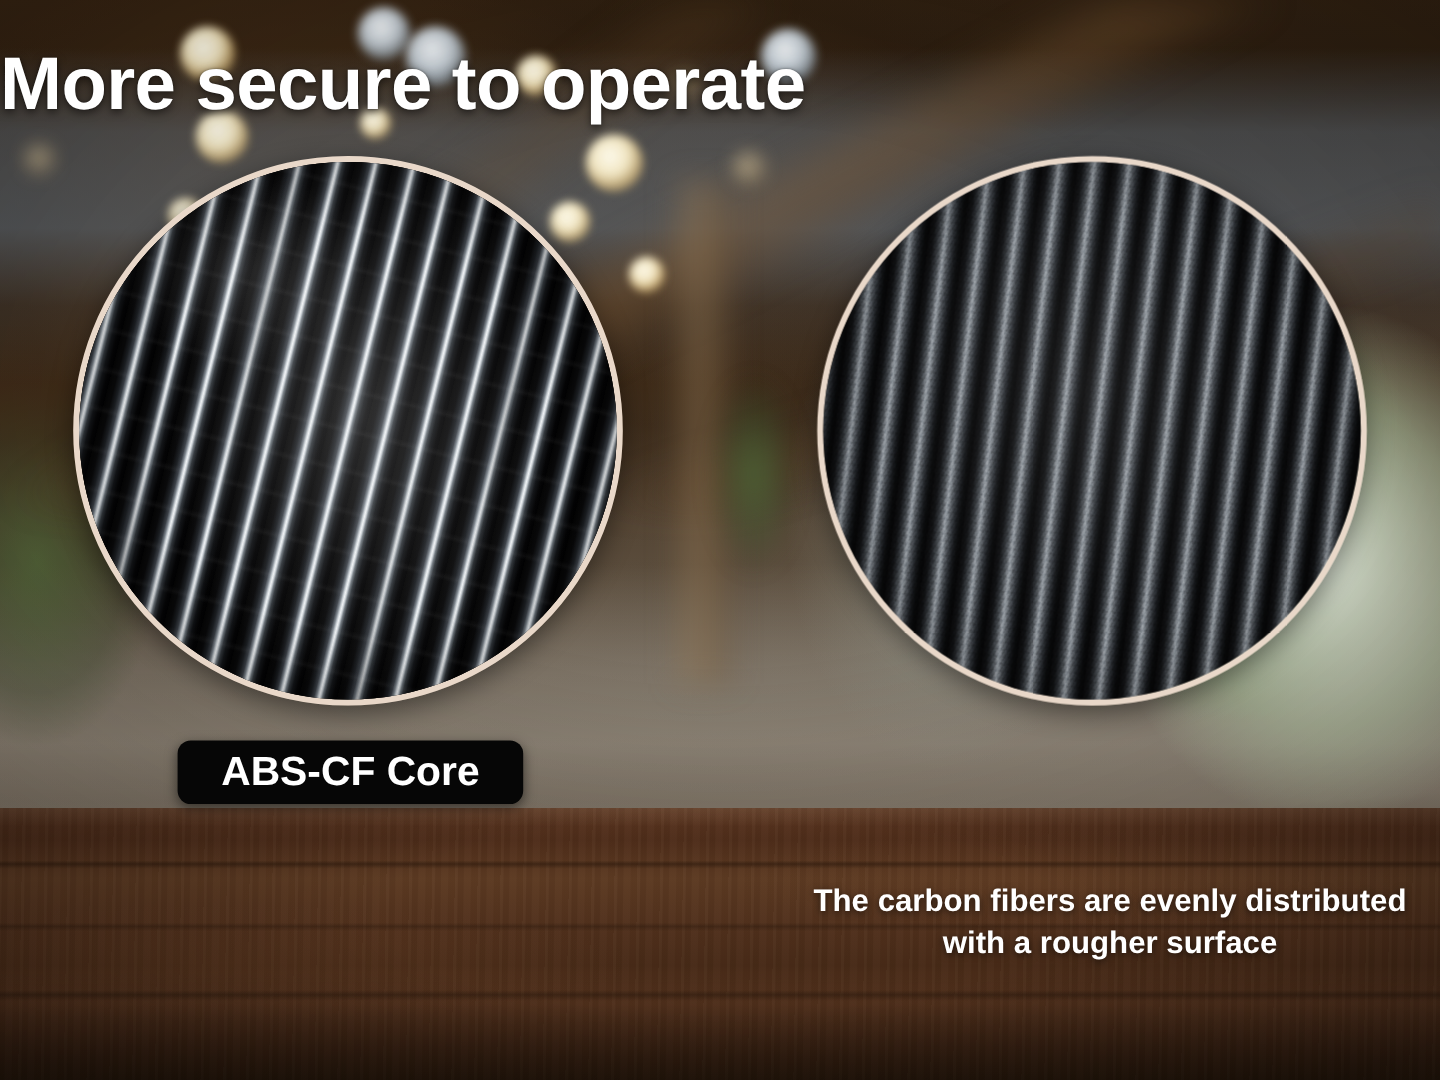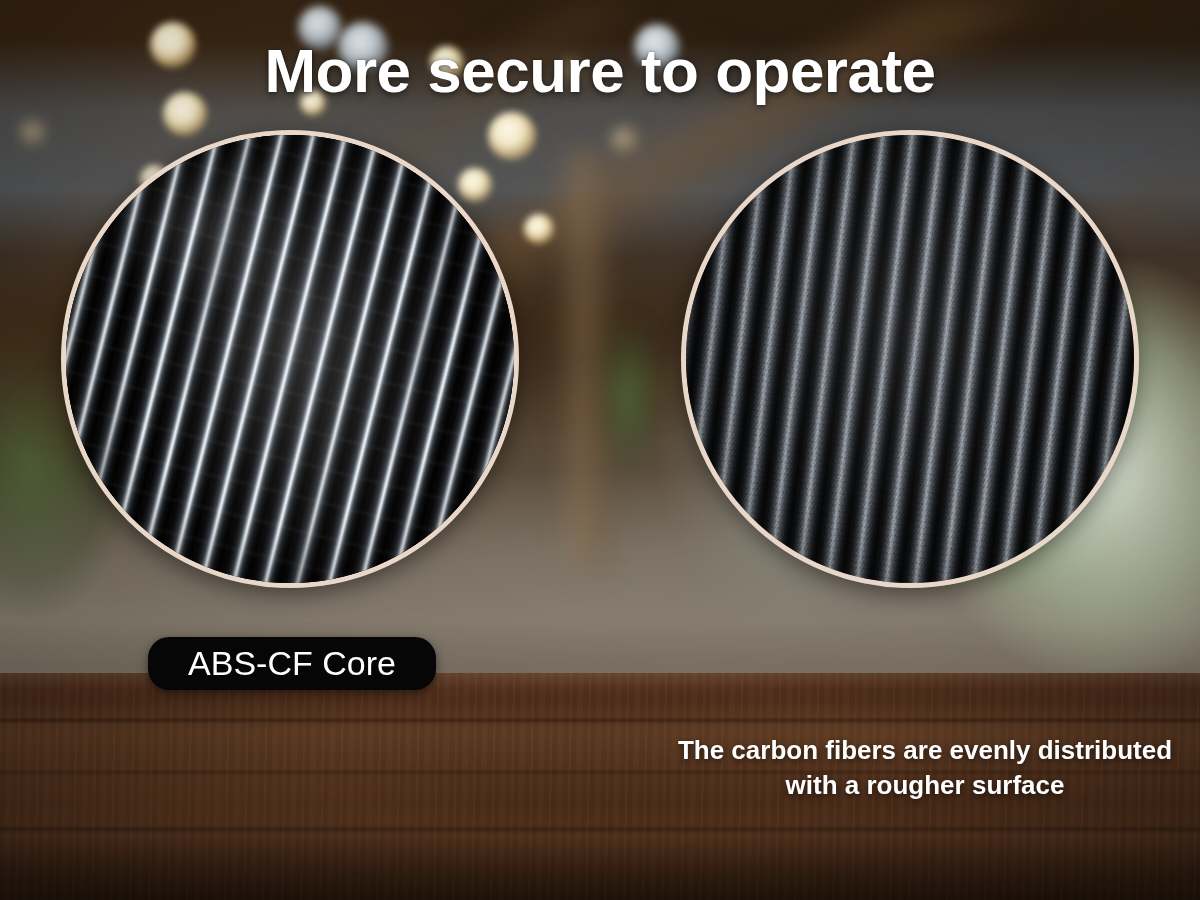--- a/index.html
+++ b/index.html
@@ -118,21 +118,21 @@
     background:
       linear-gradient(180deg, rgba(0,0,0,0) 60%, rgba(0,0,0,0.34) 100%),
       radial-gradient(ellipse 700px 200px at 600px 90px, rgba(0,0,0,0) 40%, rgba(0,0,0,0.3) 100%);
   }
 
   
   .title {
     position: absolute;
     left: 0; right: 0;
     top: 40px;
-    text-align: center;
+    text-align: left;
     font-size: 62px;
     font-weight: bold;
     color: #ffffff;
     letter-spacing: -0.5px;
     line-height: 1;
     text-shadow: 0 2px 7px rgba(0,0,0,0.55), 0 0 2px rgba(0,0,0,0.4);
     white-space: nowrap;
     z-index: 30;
   }
 
@@ -229,29 +229,28 @@
       radial-gradient(ellipse 240px 300px at 48% 42%, rgba(255,255,255,0.07) 0%, rgba(255,255,255,0) 70%),
       radial-gradient(circle at 50% 50%, rgba(0,0,0,0) 55%, rgba(0,0,0,0.40) 100%);
     pointer-events: none;
   }
 
   
   .pill {
     position: absolute;
     background: #060606;
     color: #ffffff;
-    font-weight: normal;
-    border-radius: 21px;
+    font-weight: bold;
+    border-radius: 11px;
     display: flex;
     align-items: center;
     justify-content: center;
     box-shadow: 0 3px 10px rgba(0,0,0,0.5);
     z-index: 25;
     white-space: nowrap;
-    margin-top: 20px;
   }
   .pill-left {
     left: 148px; top: 617px;
     width: 288px; height: 53px;
     font-size: 34px;
   }
   .pill-right {
     left: 818px; top: 626px;
     width: 190px; height: 50px;
     font-size: 33px;

